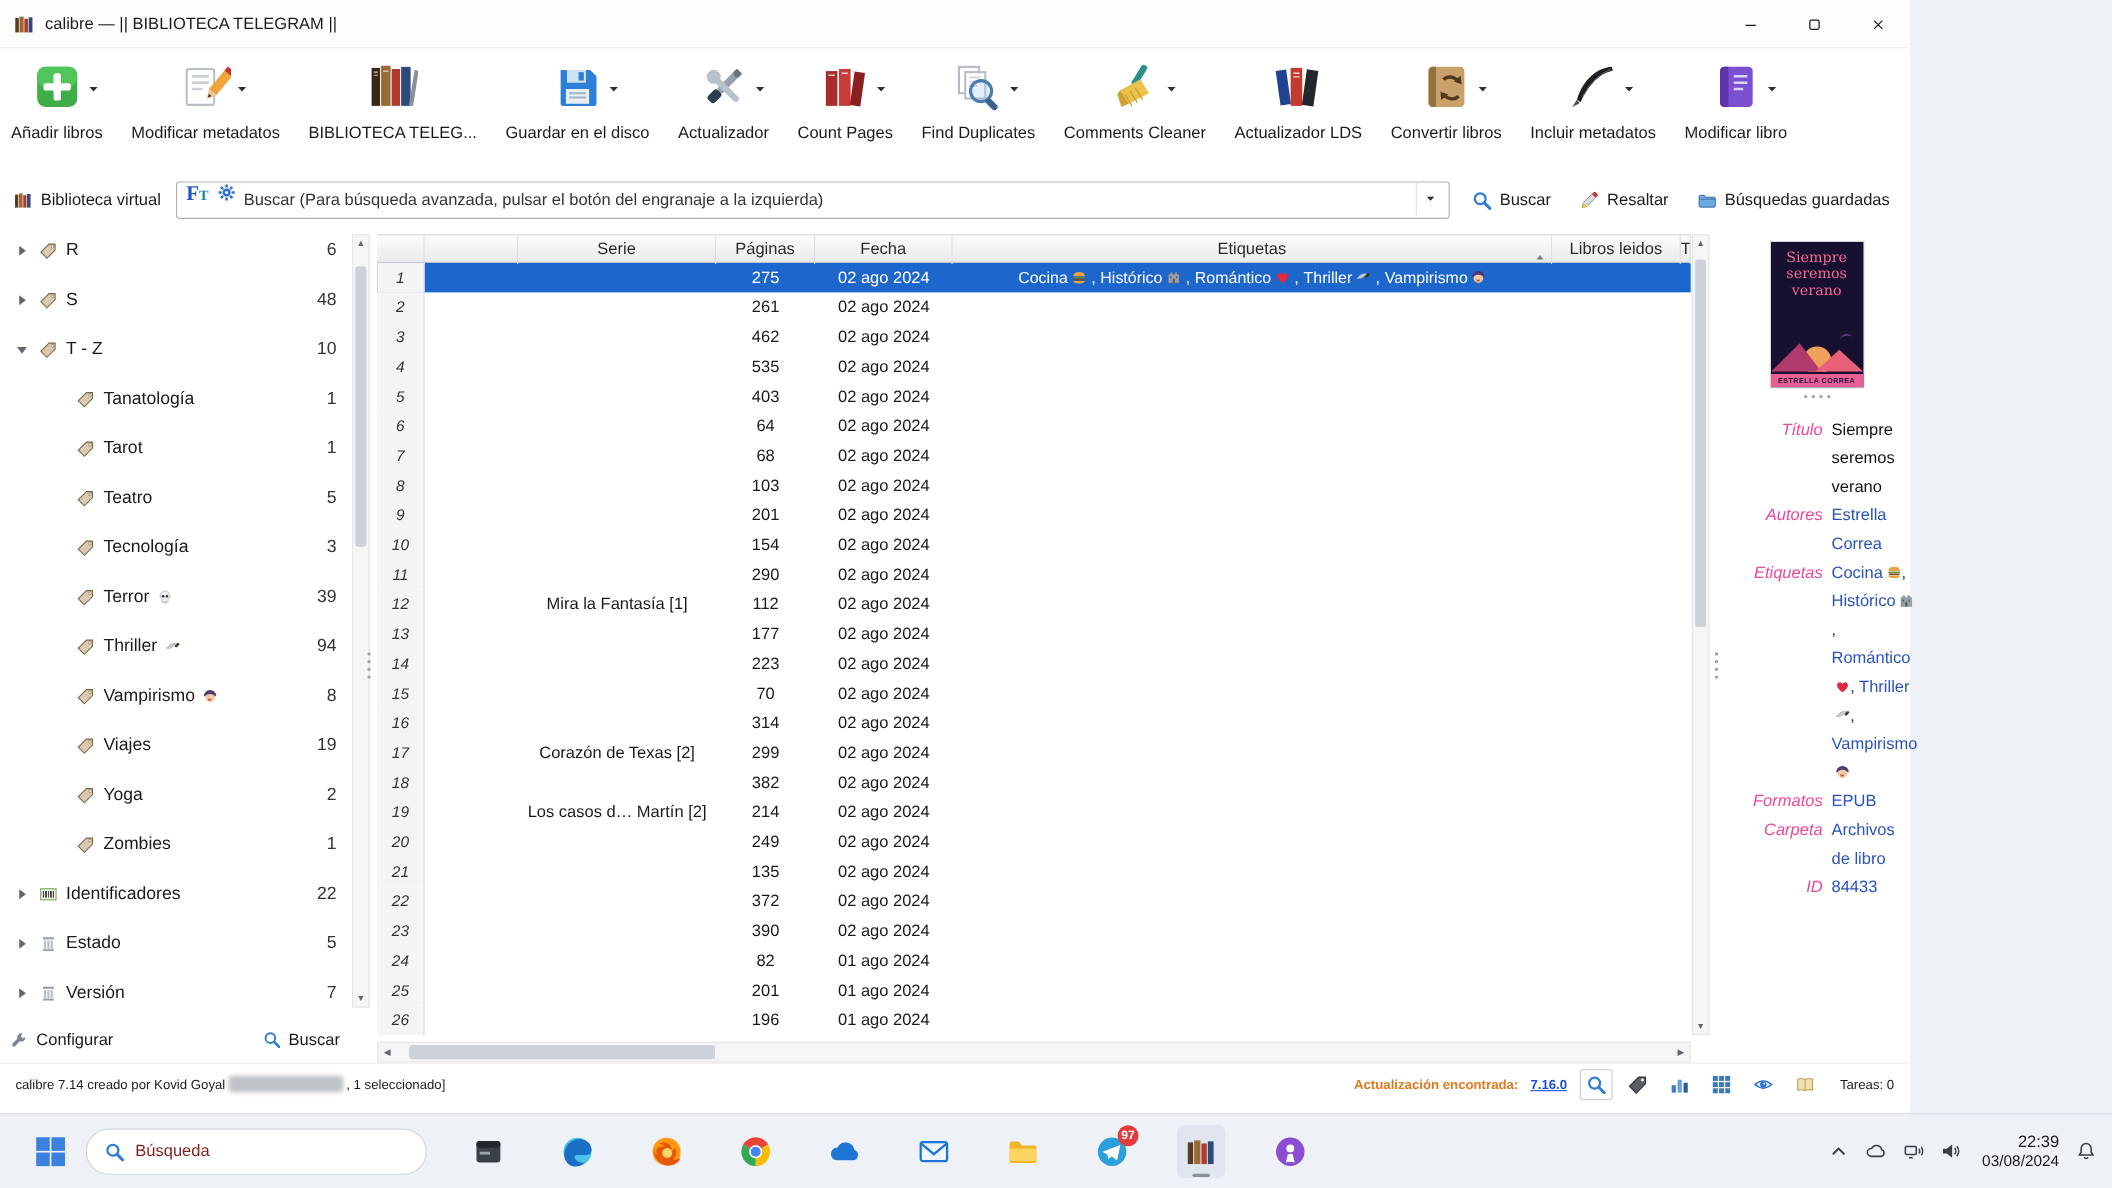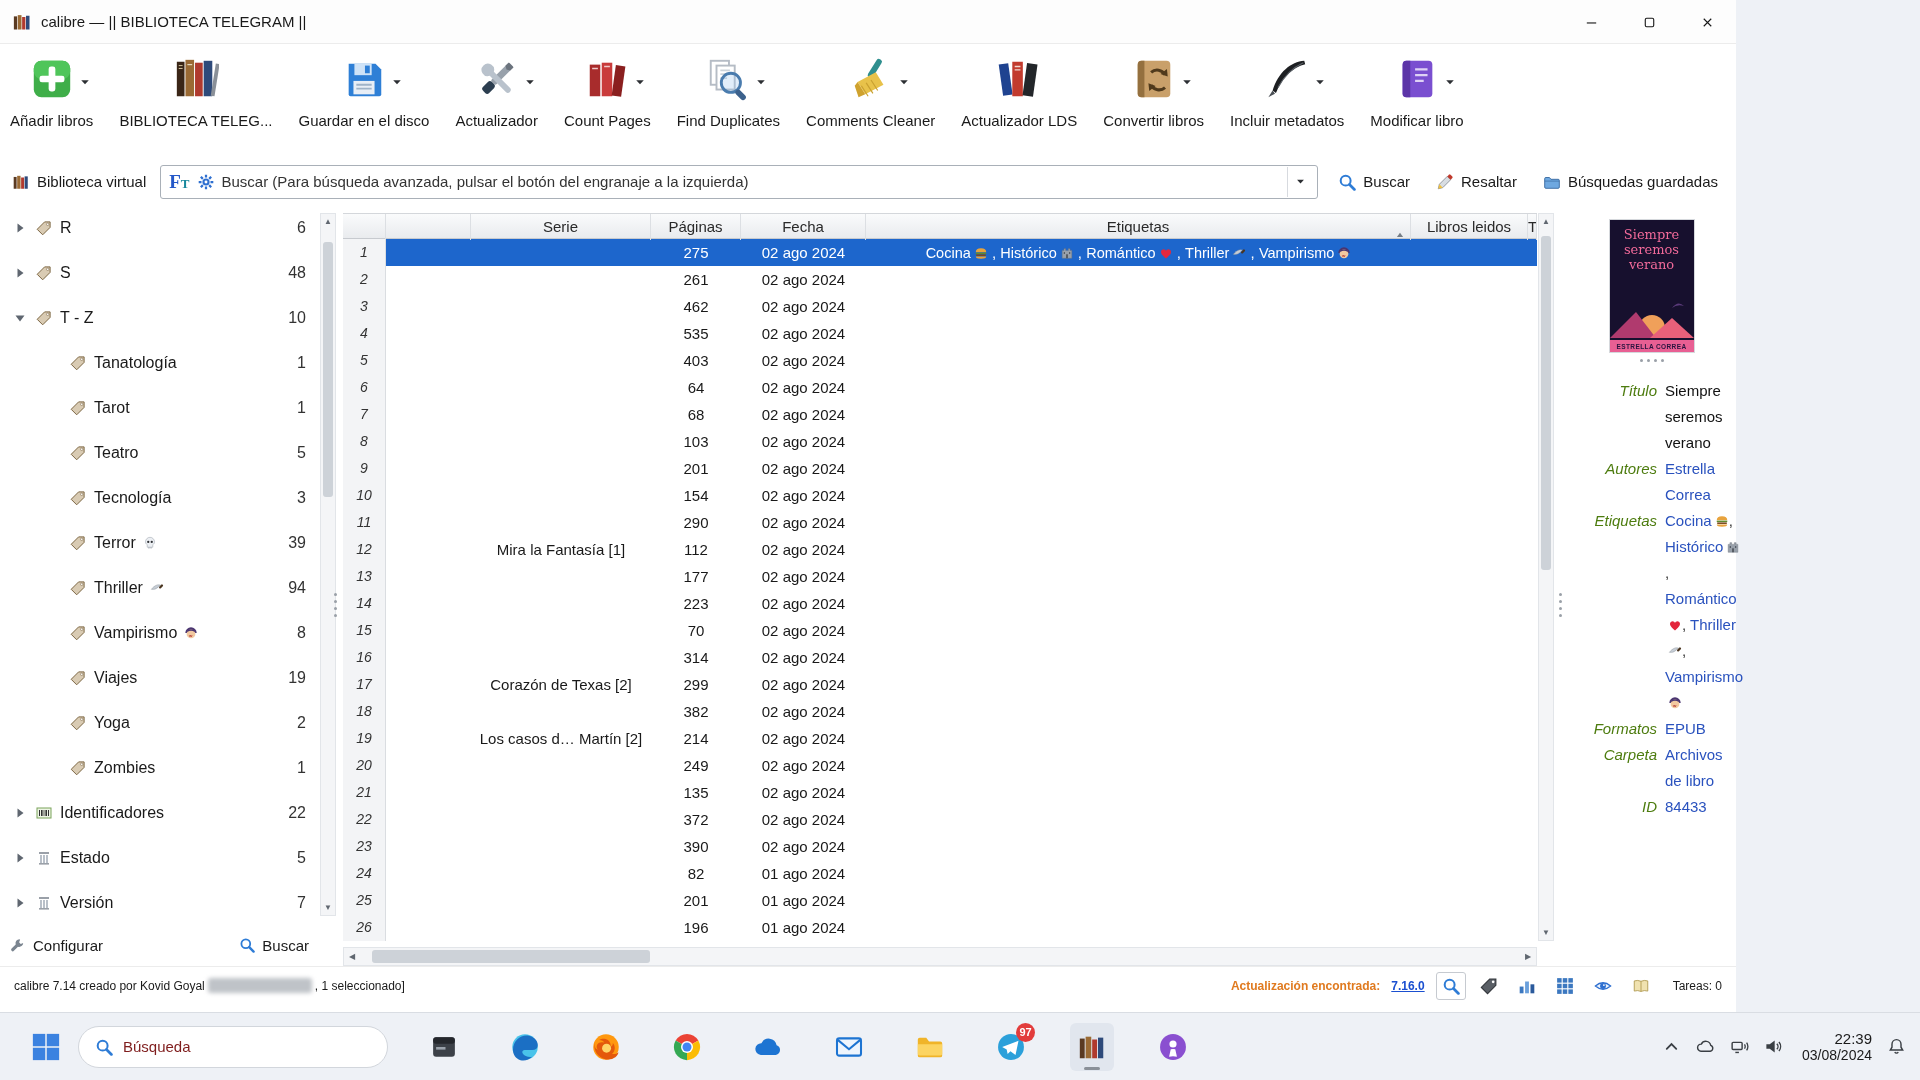--- a/index.html
+++ b/index.html
@@ -27,21 +27,21 @@
   .tbtop { position:relative; height:58px; display:flex; align-items:center; }
   .tbarrow { position:absolute; right:-16px; top:24px; width:12px; height:12px; }
   .tbarrow svg{width:12px;height:12px}
   .tblabel { font-size:15px; color:#1a1a1a; margin-top:4px; white-space:nowrap; }
 
   
   .searchrow { position:absolute; top:158px; left:0; right:0; height:47px; display:flex;
     align-items:center; padding:0 12px; gap:14px; background:#fff; }
   .vlib { display:flex; align-items:center; gap:7px; font-size:15px; color:#1a1a1a; white-space:nowrap; }
   .searchbox { flex:1; height:34px; border:1px solid #a9b0b8; border-radius:3px; background:#fff;
-    display:flex; align-items:center; padding:0 4px 0 8px; gap:7px; }
+    display:flex; padding:0 4px 0 8px; gap:7px; }
   .ftmark { font-family:"Liberation Serif", serif; color:#2458c8; font-size:19px; font-weight:bold; }
   .ftmark .t { font-size:13px; color:#18889c; }
   .searchbox input { flex:1; border:none; outline:none; font-size:15px; color:#222;
     font-family:"Liberation Sans",sans-serif; background:transparent; }
   .searchbox input::placeholder { color:#333; opacity:1; }
   .combo { width:26px; height:30px; display:flex; align-items:center; justify-content:center;
     border-left:1px solid #d7dadf; }
   .combo svg{width:11px;height:11px}
   .srbtn { display:flex; align-items:center; gap:7px; font-size:15px; color:#1a1a1a; white-space:nowrap;
     padding:5px 6px; border-radius:3px; }
@@ -101,21 +101,21 @@
     overflow:hidden; box-shadow:0 0 0 1px #d5d8dc; }
   .cvtitle { color:#f26a9a; font-family:"DejaVu Serif", serif; 
     font-size:13px; line-height:15px; text-align:center; margin-top:7px; }
   .cvart { position:absolute; bottom:14px; left:0; right:0; height:44px; }
   .cvauthor { position:absolute; bottom:0; left:0; right:0; background:#e85f93; color:#2a1440;
     font-size:6.5px; font-weight:bold; text-align:center; padding:2.5px 0; letter-spacing:.4px; }
   .coverdots { display:flex; gap:4px; justify-content:center; margin-top:7px; }
   .coverdots i { width:3px; height:3px; border-radius:50%; background:#9aa0a8; }
   .fields { margin-top:16px; padding:0 10px 0 6px; }
   .frow { display:flex; gap:8px; font-size:15px; line-height:26px; }
-  .flabel { width:84px; flex:0 0 84px; text-align:right; font-style:italic; color:#4d7c0f; }
+  .flabel { width:84px; flex:0 0 84px; text-align:right; font-style:italic; color:#ec4899; }
   .fval { flex:1; color:#111; }
   .dlink { color:#2a52be; }
   .dsep { color:#333; }
   .fval .em { vertical-align:-2px; margin-left:3px; }
 
   
   .statusbar { position:absolute; top:966px; left:0; right:0; height:38px; display:flex;
     align-items:center; padding:0 14px; background:#fff; border-top:1px solid #ececec; font-size:12px; color:#1a1a1a; }
   .blurbox { display:inline-block; width:104px; height:15px; background:#bfc3c8; border-radius:3px;
     filter:blur(2px); vertical-align:-2px; margin:0 3px; }
@@ -197,20 +197,40 @@
                 <rect x="5" y="5" width="38" height="19" rx="8" fill="#4fc55a"></rect>
                 <rect x="20.5" y="11" width="7" height="26" rx="2.5" fill="#fff"></rect>
                 <rect x="11" y="20.5" width="26" height="7" rx="2.5" fill="#fff"></rect>
               </svg>
             </span>
             <span class="tbarrow"><svg viewBox="0 0 16 16">
                 <path d="M3 5.5 L8 11 L13 5.5Z" fill="#2c2f33"></path>
               </svg></span>
           </div>
           <div class="tblabel">Añadir libros</div>
+        </div>
+        <div class="tbitem">
+          <div class="tbtop">
+            <span class="icn i46">
+              <svg viewBox="0 0 48 48">
+                <rect x="6" y="7" width="26" height="34" rx="2" fill="#fff" stroke="#b9c0c9" stroke-width="2"></rect>
+                <path d="M11 14 h16 M11 20 h16 M11 26 h10" stroke="#c9d0d8" stroke-width="2.5" fill="none"></path>
+                <g transform="rotate(40 34 24)">
+                  <rect x="30" y="6" width="9" height="24" fill="#f2a33c"></rect>
+                  <rect x="30" y="2" width="9" height="5" fill="#c0392b"></rect>
+                  <path d="M30 30 h9 l-4.5 9Z" fill="#e8c9a0"></path>
+                  <path d="M32.8 33.5 h3.4 l-1.7 3.4Z" fill="#4a3520"></path>
+                </g>
+              </svg>
+            </span>
+            <span class="tbarrow"><svg viewBox="0 0 16 16">
+                <path d="M3 5.5 L8 11 L13 5.5Z" fill="#2c2f33"></path>
+              </svg></span>
+          </div>
+          <div class="tblabel">Modificar metadatos</div>
         </div>
         <div class="tbitem">
           <div class="tbtop">
             <span class="icn i46">
               <svg viewBox="0 0 48 48">
                 <rect x="4" y="6" width="8" height="36" fill="#3a2617"></rect>
                 <rect x="13" y="4" width="9" height="38" fill="#9a6a34"></rect>
                 <rect x="23" y="7" width="8" height="35" fill="#b03a2e"></rect>
                 <rect x="32" y="5" width="9" height="37" fill="#2e4a7a"></rect>
                 <rect x="42" y="8" width="4" height="34" fill="#8a9098" transform="rotate(9 44 25)"></rect>

